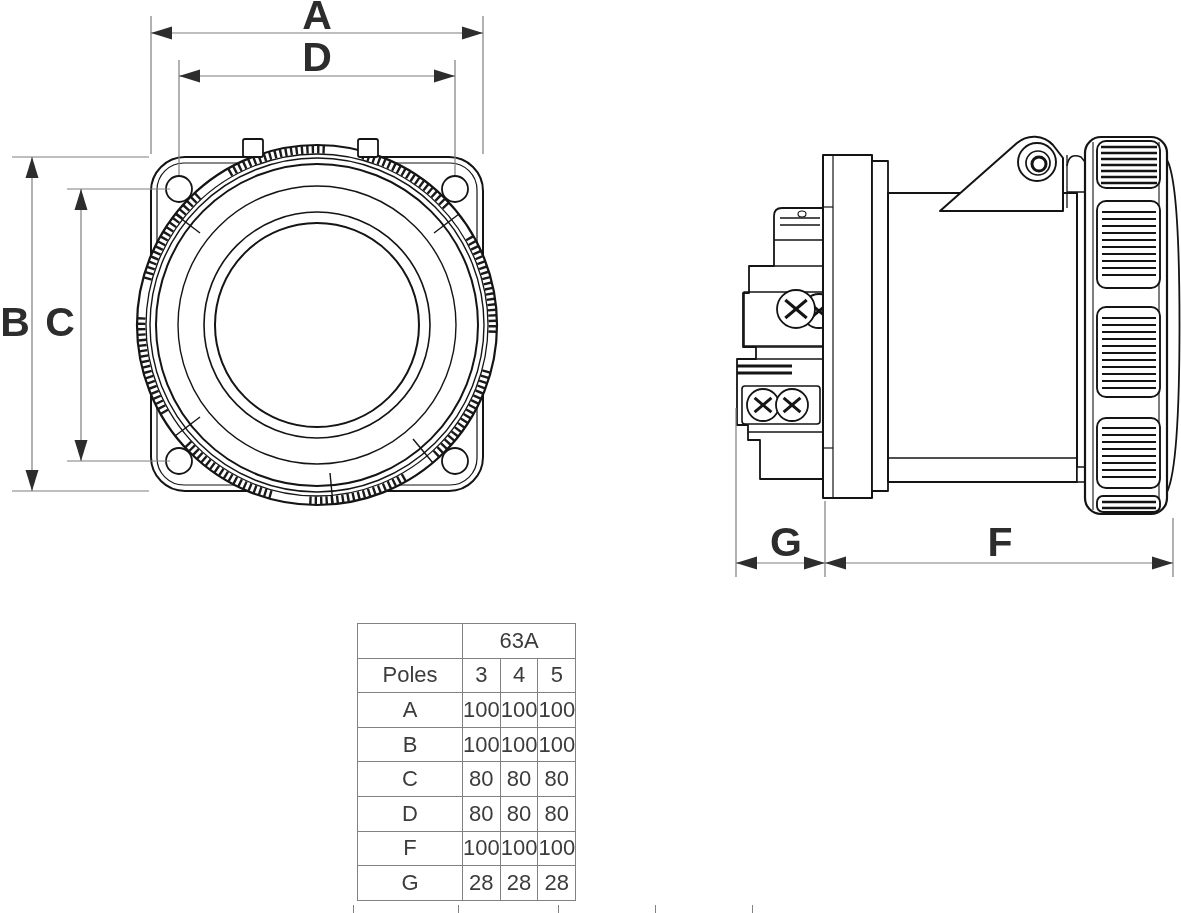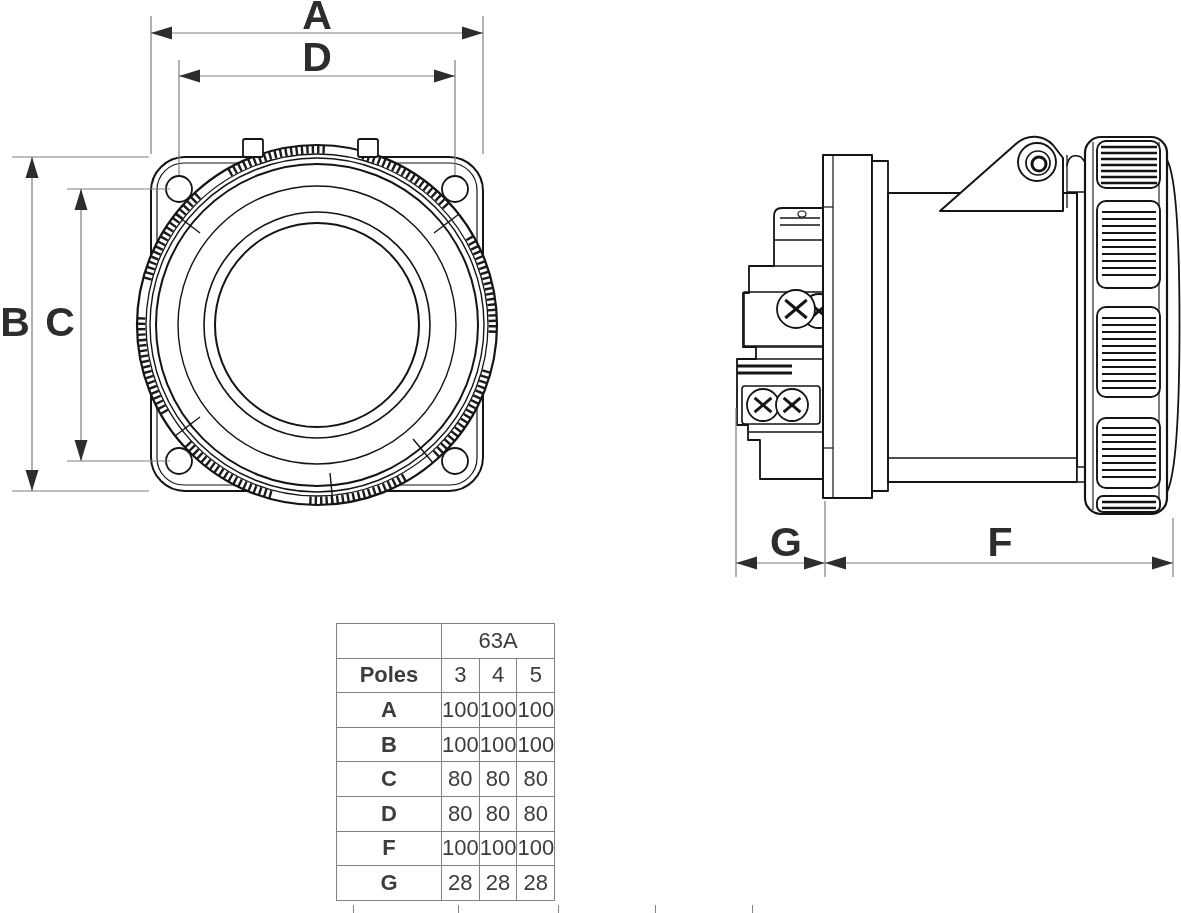--- a/index.html
+++ b/index.html
@@ -3,28 +3,28 @@
 <meta charset="utf-8">
 <style>
   html,body{margin:0;padding:0;background:#ffffff;}
   .canvas{
     position:relative;width:1181px;height:913px;background:#ffffff;overflow:hidden;
     font-family:"Liberation Sans", sans-serif;
   }
   .canvas svg{position:absolute;left:0;top:0;}
   .dim-letter{font-family:"Liberation Sans", sans-serif;font-weight:bold;font-size:41px;fill:#2d2d2d;}
   .spec-table{
-    position:absolute;left:336px;top:623px;border-collapse:collapse;table-layout:fixed;
+    position:absolute;left:357px;top:623px;border-collapse:collapse;table-layout:fixed;
     font-family:"Liberation Sans", sans-serif;font-size:22px;color:#3c3c3c;
   }
   .spec-table td{
     border:1.4px solid #828282;text-align:center;vertical-align:middle;
     height:33.6px;padding:0;background:#ffffff;
   }
-  .spec-table td.lbl{font-weight:bold;}
+  .spec-table td.lbl{font-weight:normal;}
   .col0{width:104px;} .col1{width:99px;}
   .stub{position:absolute;width:1.4px;height:8px;top:905px;background:#828282;}
 </style>
 </head>
 <body>
 
 <div class="canvas">
 
 <svg width="1181" height="913" viewBox="0 0 1181 913">
 

